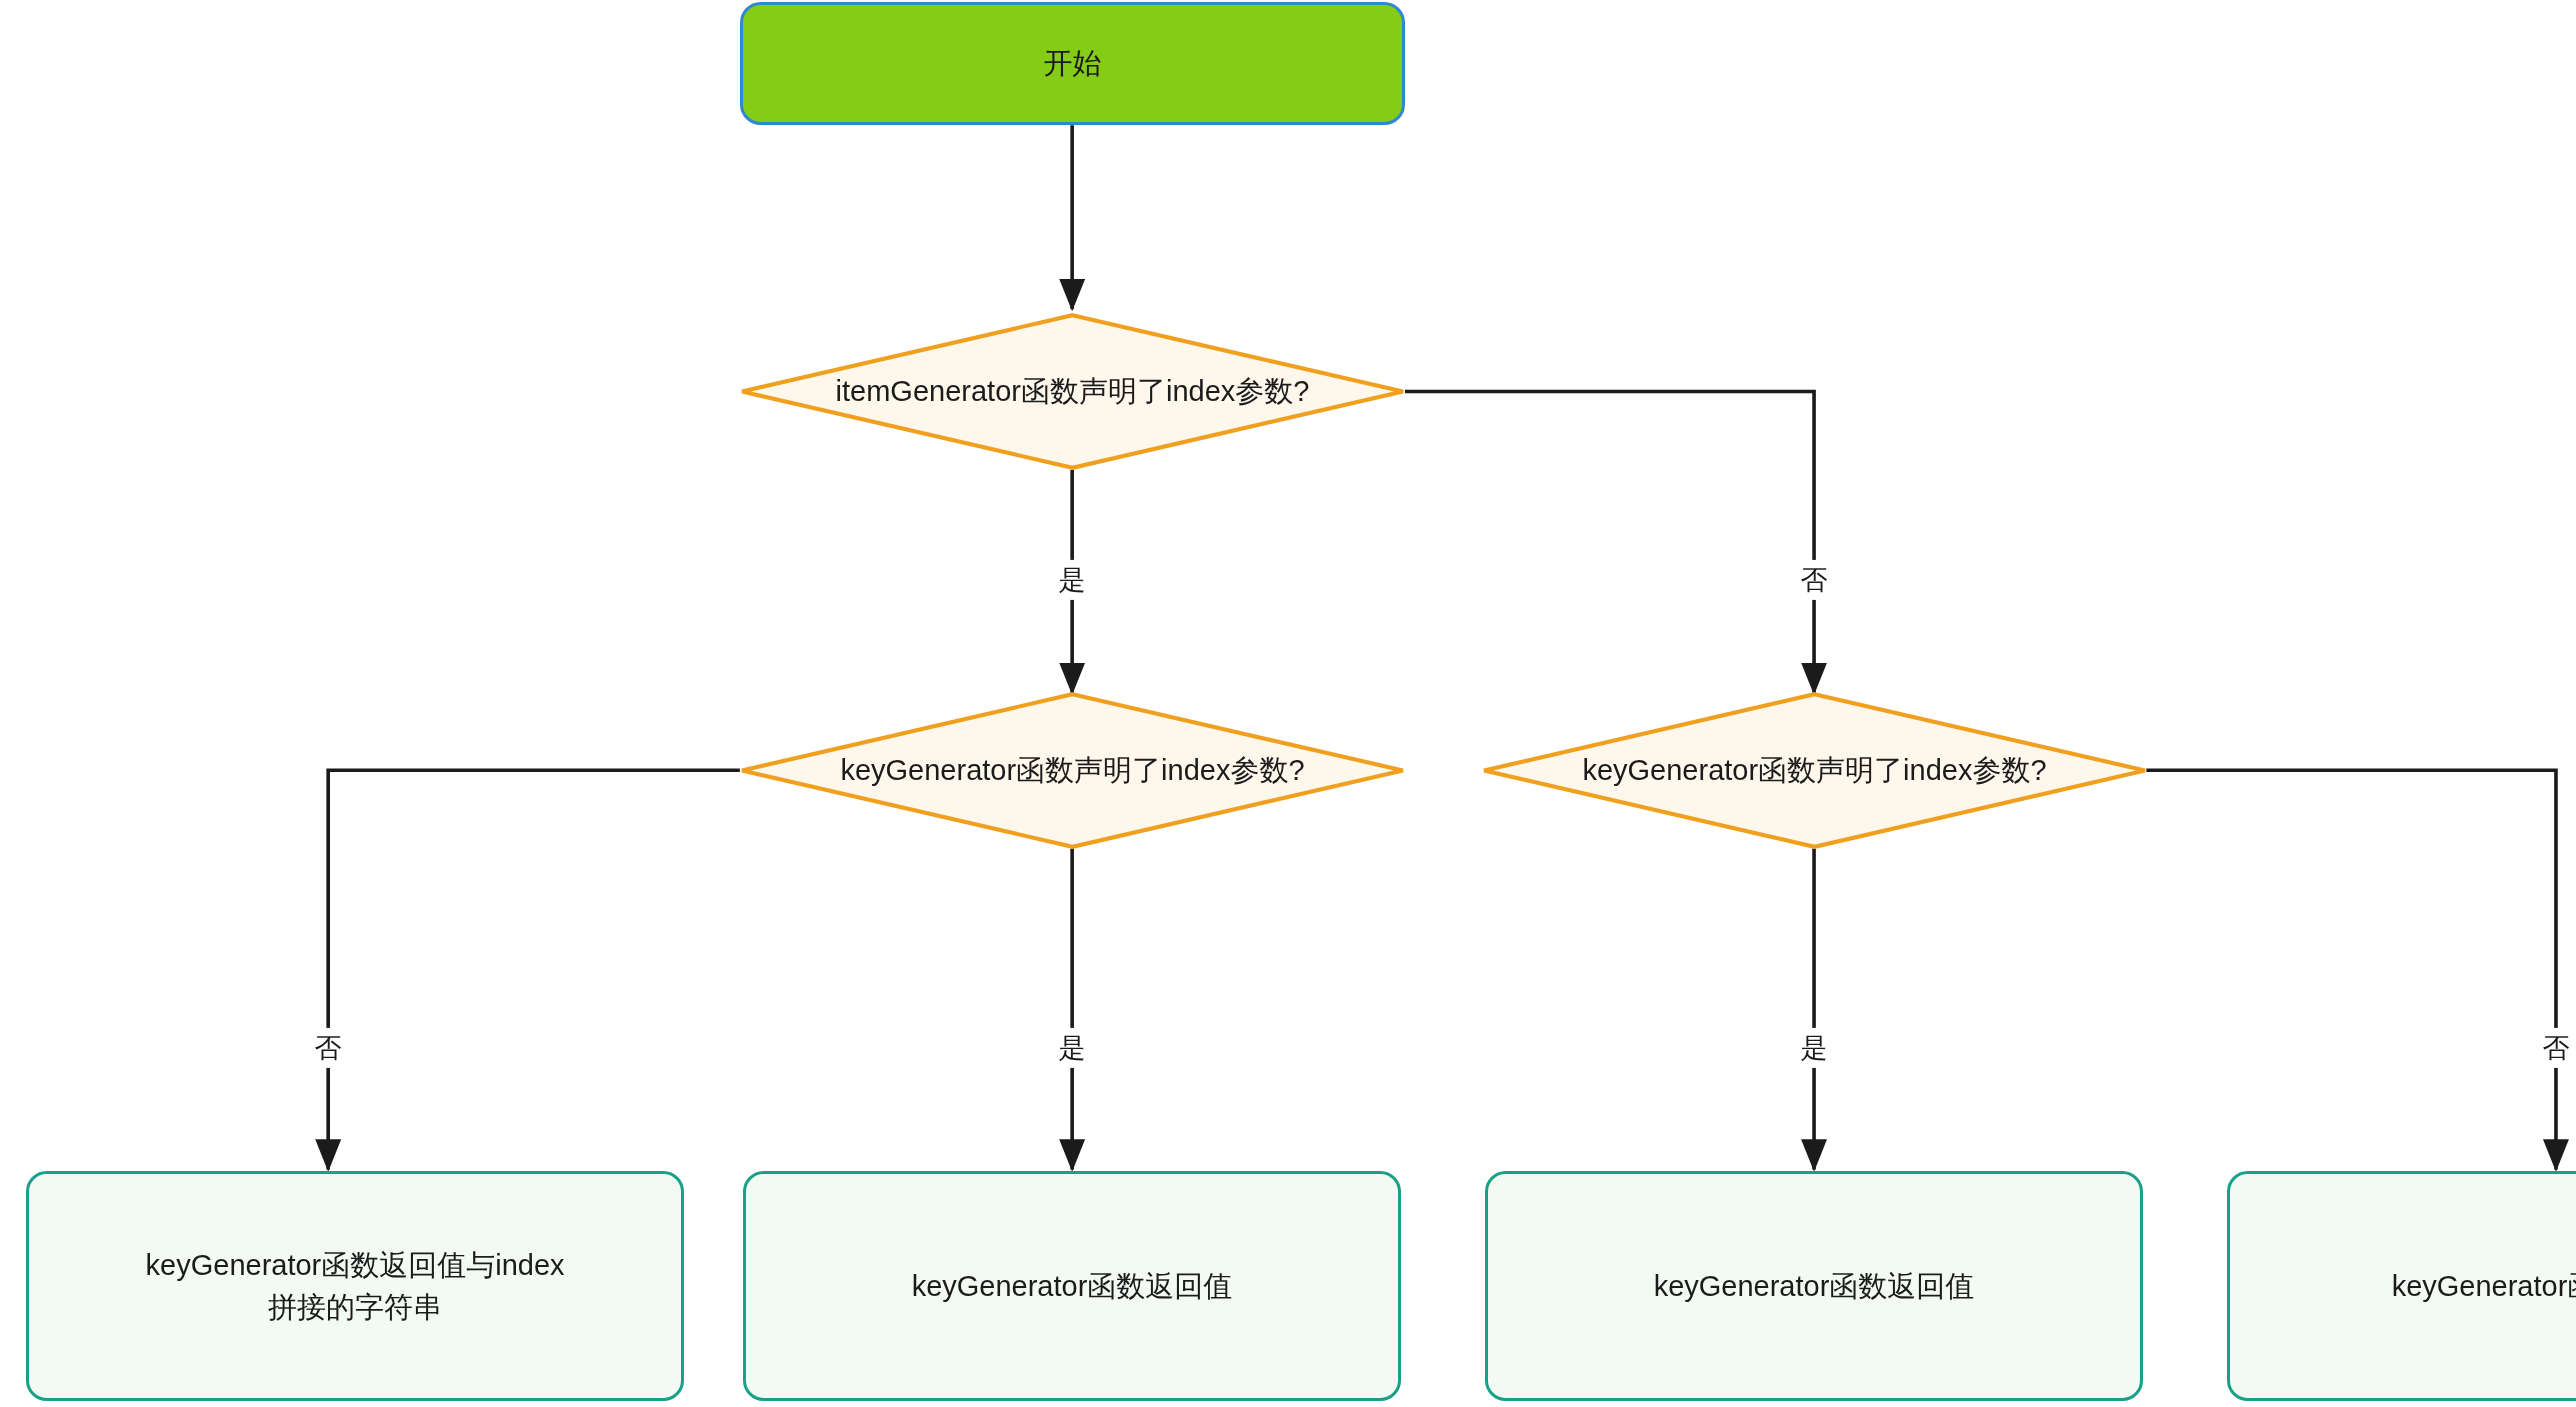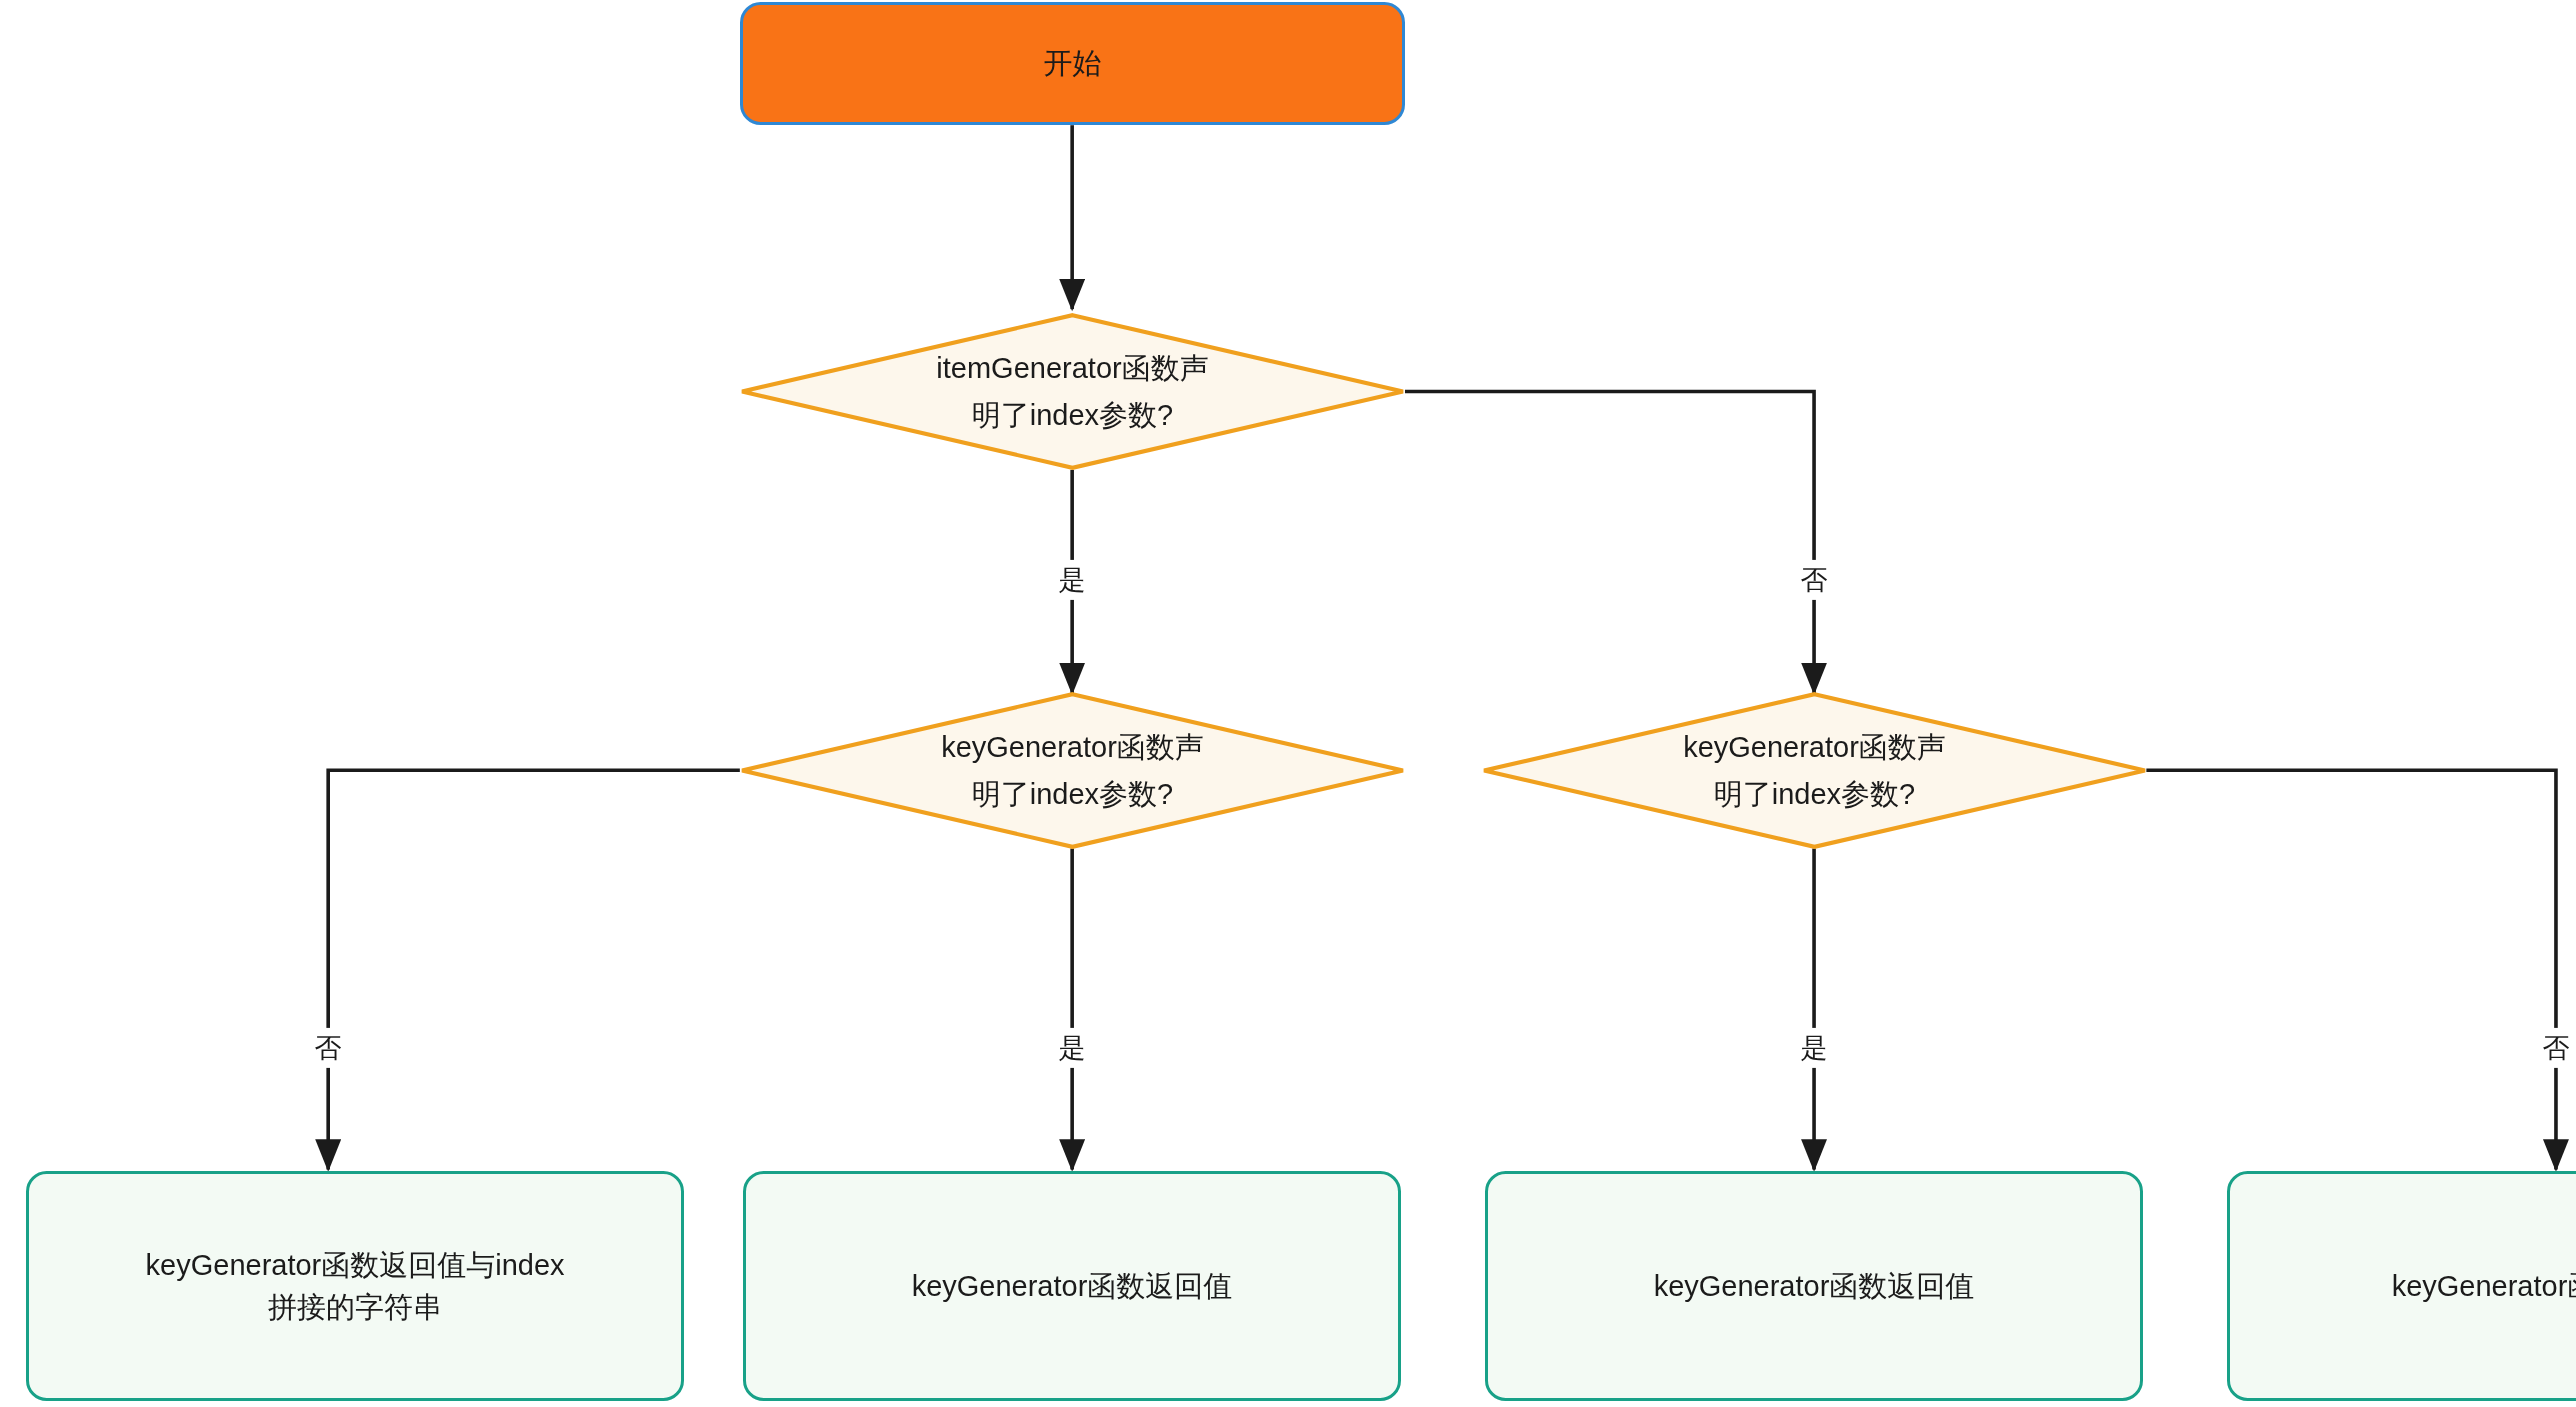--- a/index.html
+++ b/index.html
@@ -3,30 +3,30 @@
 <meta charset="utf-8">
 <style>
   html,body{margin:0;padding:0;background:#ffffff;}
   body{font-family:"Liberation Sans","DejaVu Sans",sans-serif;}
   #stage{position:relative;width:2879px;height:1407px;background:#ffffff;overflow:hidden;}
   svg#wires{position:absolute;left:0;top:0;width:2879px;height:1407px;}
 
   .node{position:absolute;box-sizing:border-box;display:flex;align-items:center;
         justify-content:center;text-align:center;color:#1b1b1b;}
 
-  .term{border:3.6px solid #2f88d4;background:#f97316;border-radius:20.6px;}
+  .term{border:3.6px solid #2f88d4;background:#84cc16;border-radius:20.6px;}
   .term .lbl{font-size:29px;line-height:1.35;}
 
   .result{border:3.6px solid #18a188;background:#f3faf4;border-radius:20.6px;padding:0 17.5px;}
   .result .lbl{font-size:29px;line-height:1.45;}
 
   .dmd{position:absolute;}
   .dmd svg{position:absolute;left:0;top:0;overflow:visible;}
   .dmd .dtext{position:absolute;left:0;top:0;width:100%;height:100%;
-      display:flex;flex-direction:column;align-items:center;justify-content:center;
+      display:flex;flex-direction:row;align-items:center;justify-content:center;
       font-size:29px;line-height:1.62;color:#1b1b1b;pointer-events:none;white-space:nowrap;}
 
   .elabel{position:absolute;font-size:27px;color:#1b1b1b;background:#ffffff;
           padding:2.1px 6.2px;transform:translate(-50%,-50%);white-space:nowrap;}
 </style>
 </head>
 <body>
 
 <div id="stage">
 

